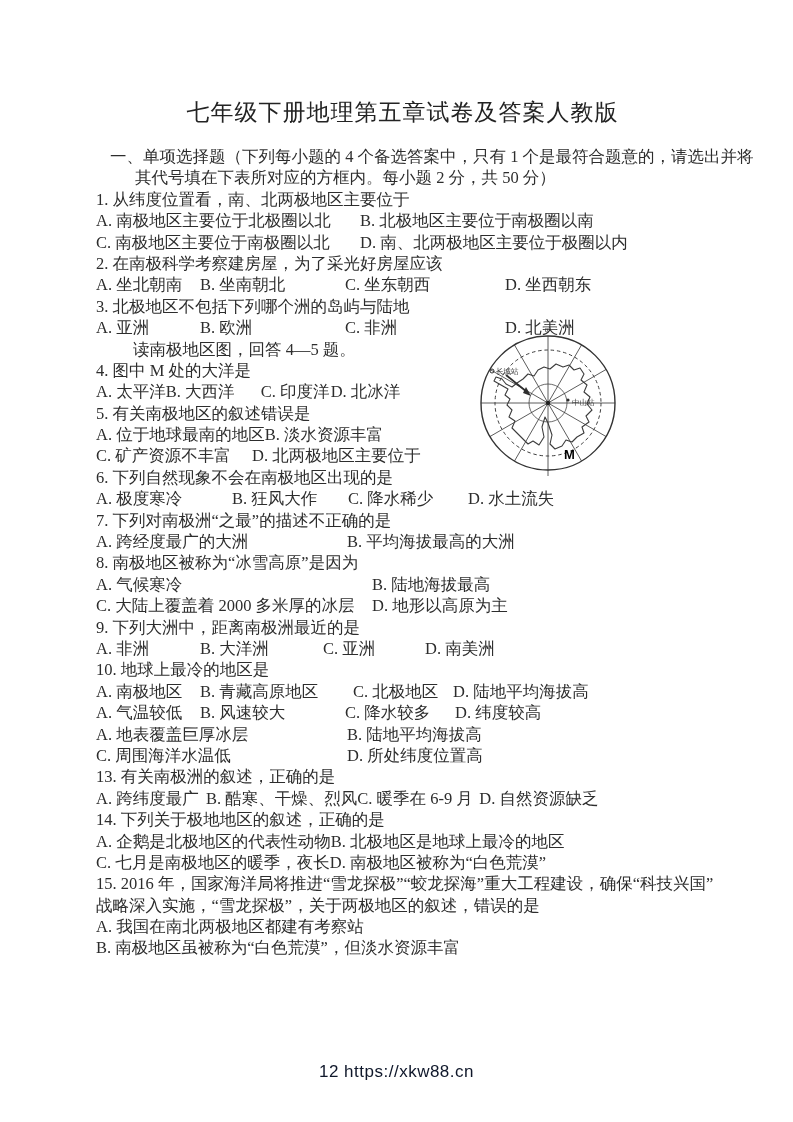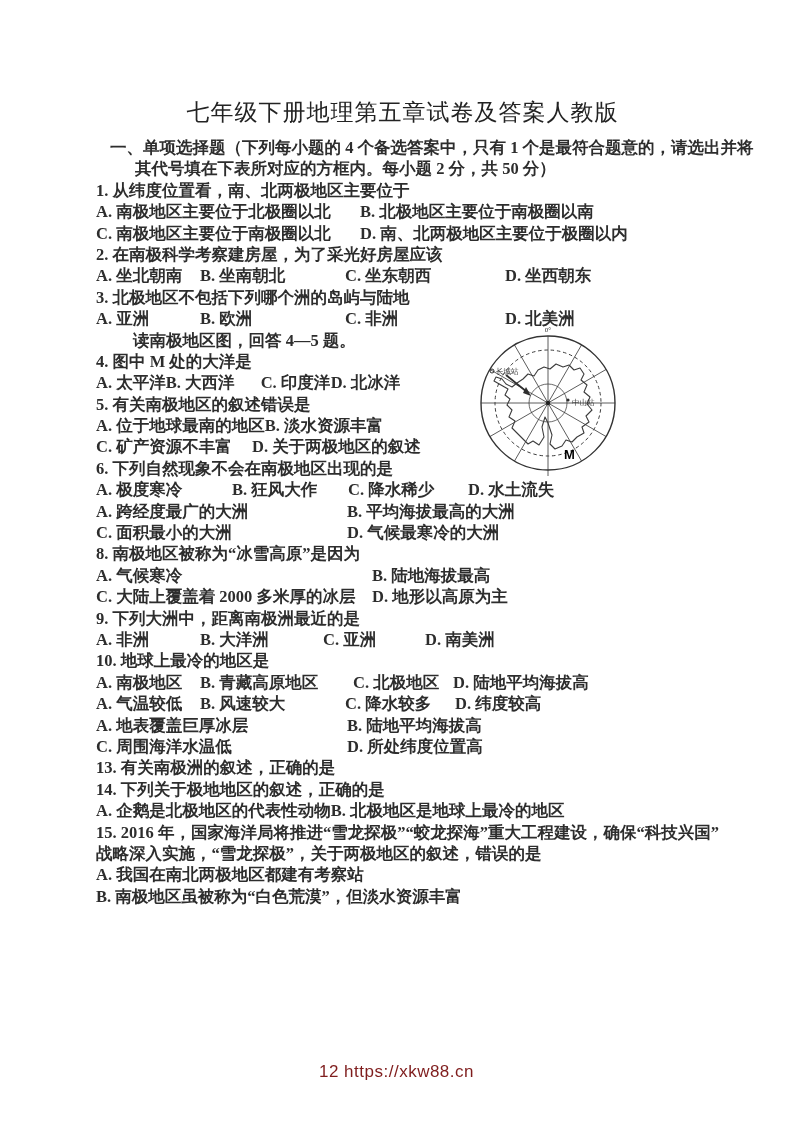--- a/index.html
+++ b/index.html
@@ -6,22 +6,22 @@
   .page{
     position:relative;width:793px;height:1122px;background:#ffffff;
     font-family:"Liberation Serif","DejaVu Serif",serif;
     color:#2d2d2d;overflow:hidden;
   }
   .title{
     position:absolute;top:97px;left:0;width:100%;text-align:center;
     font-size:23px;letter-spacing:1px;color:#232323;white-space:nowrap;padding-left:6px;
   }
   .content{
-    position:absolute;left:96px;top:137px;width:612px;
-    font-size:16.5px;line-height:21.4px;white-space:nowrap;font-weight:bold;
+    position:absolute;left:96px;top:146px;width:612px;
+    font-size:16.5px;line-height:21.4px;white-space:nowrap;
   }
   .line{height:21.4px;}
   .ind1{padding-left:14px;}
   .ind2{padding-left:39px;}
   .ind3{padding-left:37px;}
   .opts span{display:inline-block;white-space:nowrap;}
   .c264{min-width:264px}.c104{min-width:104px}.c145{min-width:145px}.c160{min-width:160px}
   .c66{min-width:66px}.c95{min-width:95px}.c70{min-width:70px}
   .c156{min-width:156px}
   .c136{min-width:136px}.c116{min-width:116px}.c120{min-width:120px}
@@ -32,21 +32,21 @@
   .c208{min-width:208px}
   .map{
     position:absolute;left:470px;top:325px;width:190px;height:160px;
   }
   .map svg{display:block;}
   .map text{font-family:"Liberation Serif","DejaVu Serif",serif;fill:#2f2f2f;}
   .map .m-label{font-family:"Liberation Sans","DejaVu Sans",sans-serif;font-weight:bold;fill:#000;}
   .footer{
     position:absolute;top:1062px;left:0;width:100%;text-align:center;
     font-family:"Liberation Sans","DejaVu Sans",sans-serif;
-    font-size:17px;color:#7f1d1d;letter-spacing:.5px;
+    font-size:17px;color:#0f172a;letter-spacing:.5px;
   }
 </style>
 </head>
 <body>
 
 <div class="page">
 
   <div class="title">七年级下册地理第五章试卷及答案人教版</div>
 
   <div class="content">
@@ -76,33 +76,31 @@
     <div class="line">4. 图中 M 处的大洋是</div>
     <div class="line opts">
       <span class="c66">A. 太平洋</span><span class="c95">B. 大西洋</span><span class="c70">C. 印度洋</span><span>D. 北冰洋</span>
     </div>
 
     <div class="line">5. 有关南极地区的叙述错误是</div>
     <div class="line opts">
       <span class="c156">A. 位于地球最南的地区</span><span>B. 淡水资源丰富</span>
     </div>
     <div class="line opts">
-      <span class="c156">C. 矿产资源不丰富</span><span>D. 关于两极地区的叙述</span>
+      <span class="c156">C. 矿产资源不丰富</span><span>D. 北两极地区主要位于</span>
     </div>
 
     <div class="line">6. 下列自然现象不会在南极地区出现的是</div>
     <div class="line opts">
       <span class="c136">A. 极度寒冷</span><span class="c116">B. 狂风大作</span><span class="c120">C. 降水稀少</span><span>D. 水土流失</span>
     </div>
 
+    <div class="line">7. 下列对南极洲“之最”的描述不正确的是</div>
     <div class="line opts">
       <span class="c251">A. 跨经度最广的大洲</span><span>B. 平均海拔最高的大洲</span>
-    </div>
-    <div class="line opts">
-      <span class="c251">C. 面积最小的大洲</span><span>D. 气候最寒冷的大洲</span>
     </div>
 
     <div class="line">8. 南极地区被称为“冰雪高原”是因为</div>
     <div class="line opts">
       <span class="c276">A. 气候寒冷</span><span>B. 陆地海拔最高</span>
     </div>
     <div class="line opts">
       <span class="c276">C. 大陆上覆盖着 2000 多米厚的冰层</span><span>D. 地形以高原为主</span>
     </div>
 
@@ -121,24 +119,30 @@
     </div>
 
     <div class="line opts">
       <span class="c251">A. 地表覆盖巨厚冰层</span><span>B. 陆地平均海拔高</span>
     </div>
     <div class="line opts">
       <span class="c251">C. 周围海洋水温低</span><span>D. 所处纬度位置高</span>
     </div>
 
     <div class="line">13. 有关南极洲的叙述，正确的是</div>
+    <div class="line opts">
+      <span class="c110">A. 跨纬度最广</span><span class="c150">B. 酷寒、干燥、烈风</span><span class="c122">C. 暖季在 6-9 月</span><span>D. 自然资源缺乏</span>
+    </div>
 
     <div class="line">14. 下列关于极地地区的叙述，正确的是</div>
     <div class="line opts">
       <span class="c208">A. 企鹅是北极地区的代表性动物</span><span>B. 北极地区是地球上最冷的地区</span>
+    </div>
+    <div class="line opts">
+      <span class="c208">C. 七月是南极地区的暖季，夜长</span><span>D. 南极地区被称为“白色荒漠”</span>
     </div>
 
     <div class="line">15. 2016 年，国家海洋局将推进“雪龙探极”“蛟龙探海”重大工程建设，确保“科技兴国”</div>
     <div class="line">战略深入实施，“雪龙探极”，关于两极地区的叙述，错误的是</div>
     <div class="line">A. 我国在南北两极地区都建有考察站</div>
     <div class="line">B. 南极地区虽被称为“白色荒漠”，但淡水资源丰富</div>
   </div>
 
   <div class="map">
     <svg width="190" height="160" viewBox="0 0 190 160">

